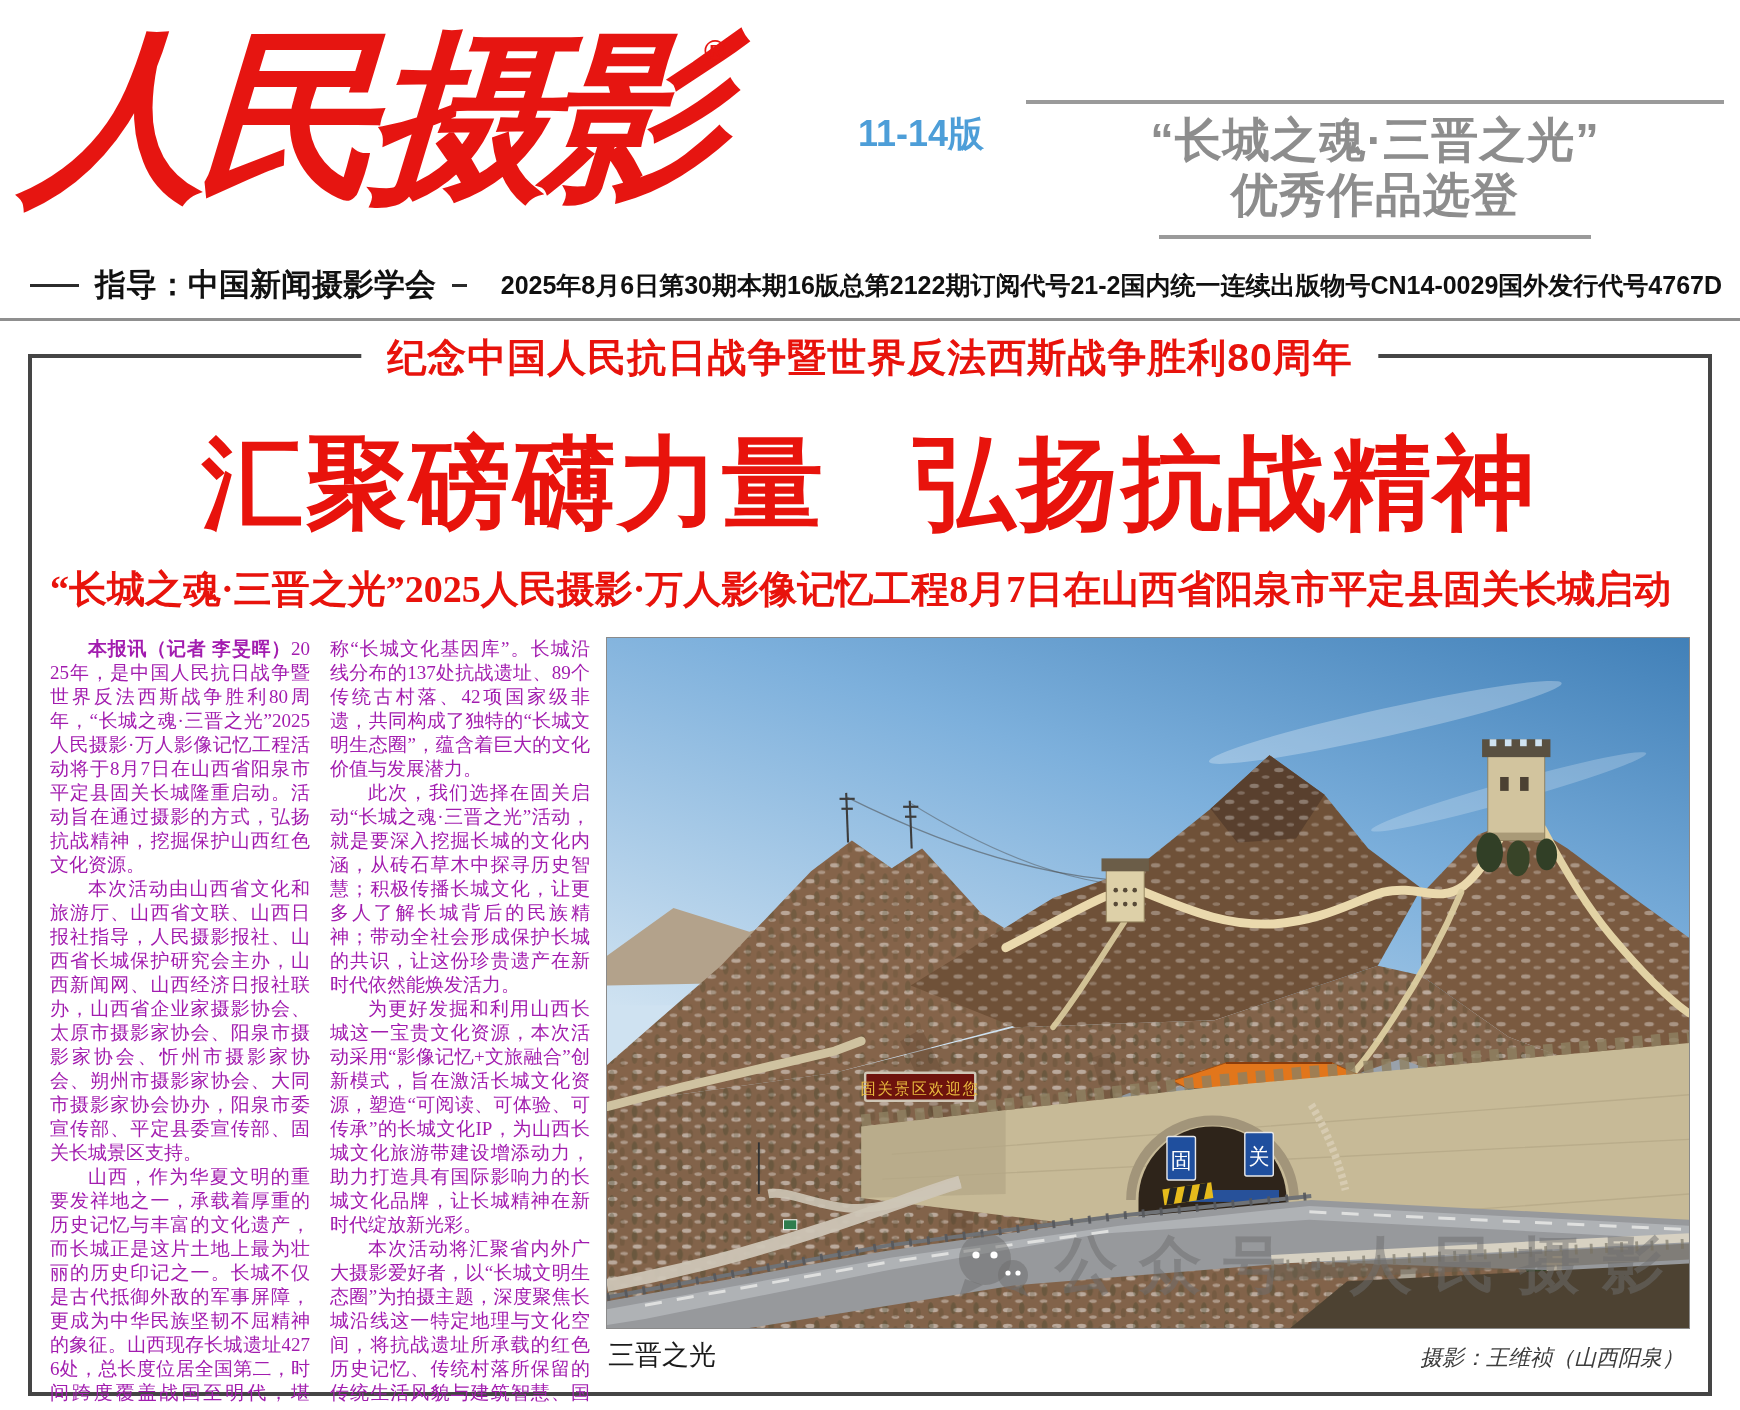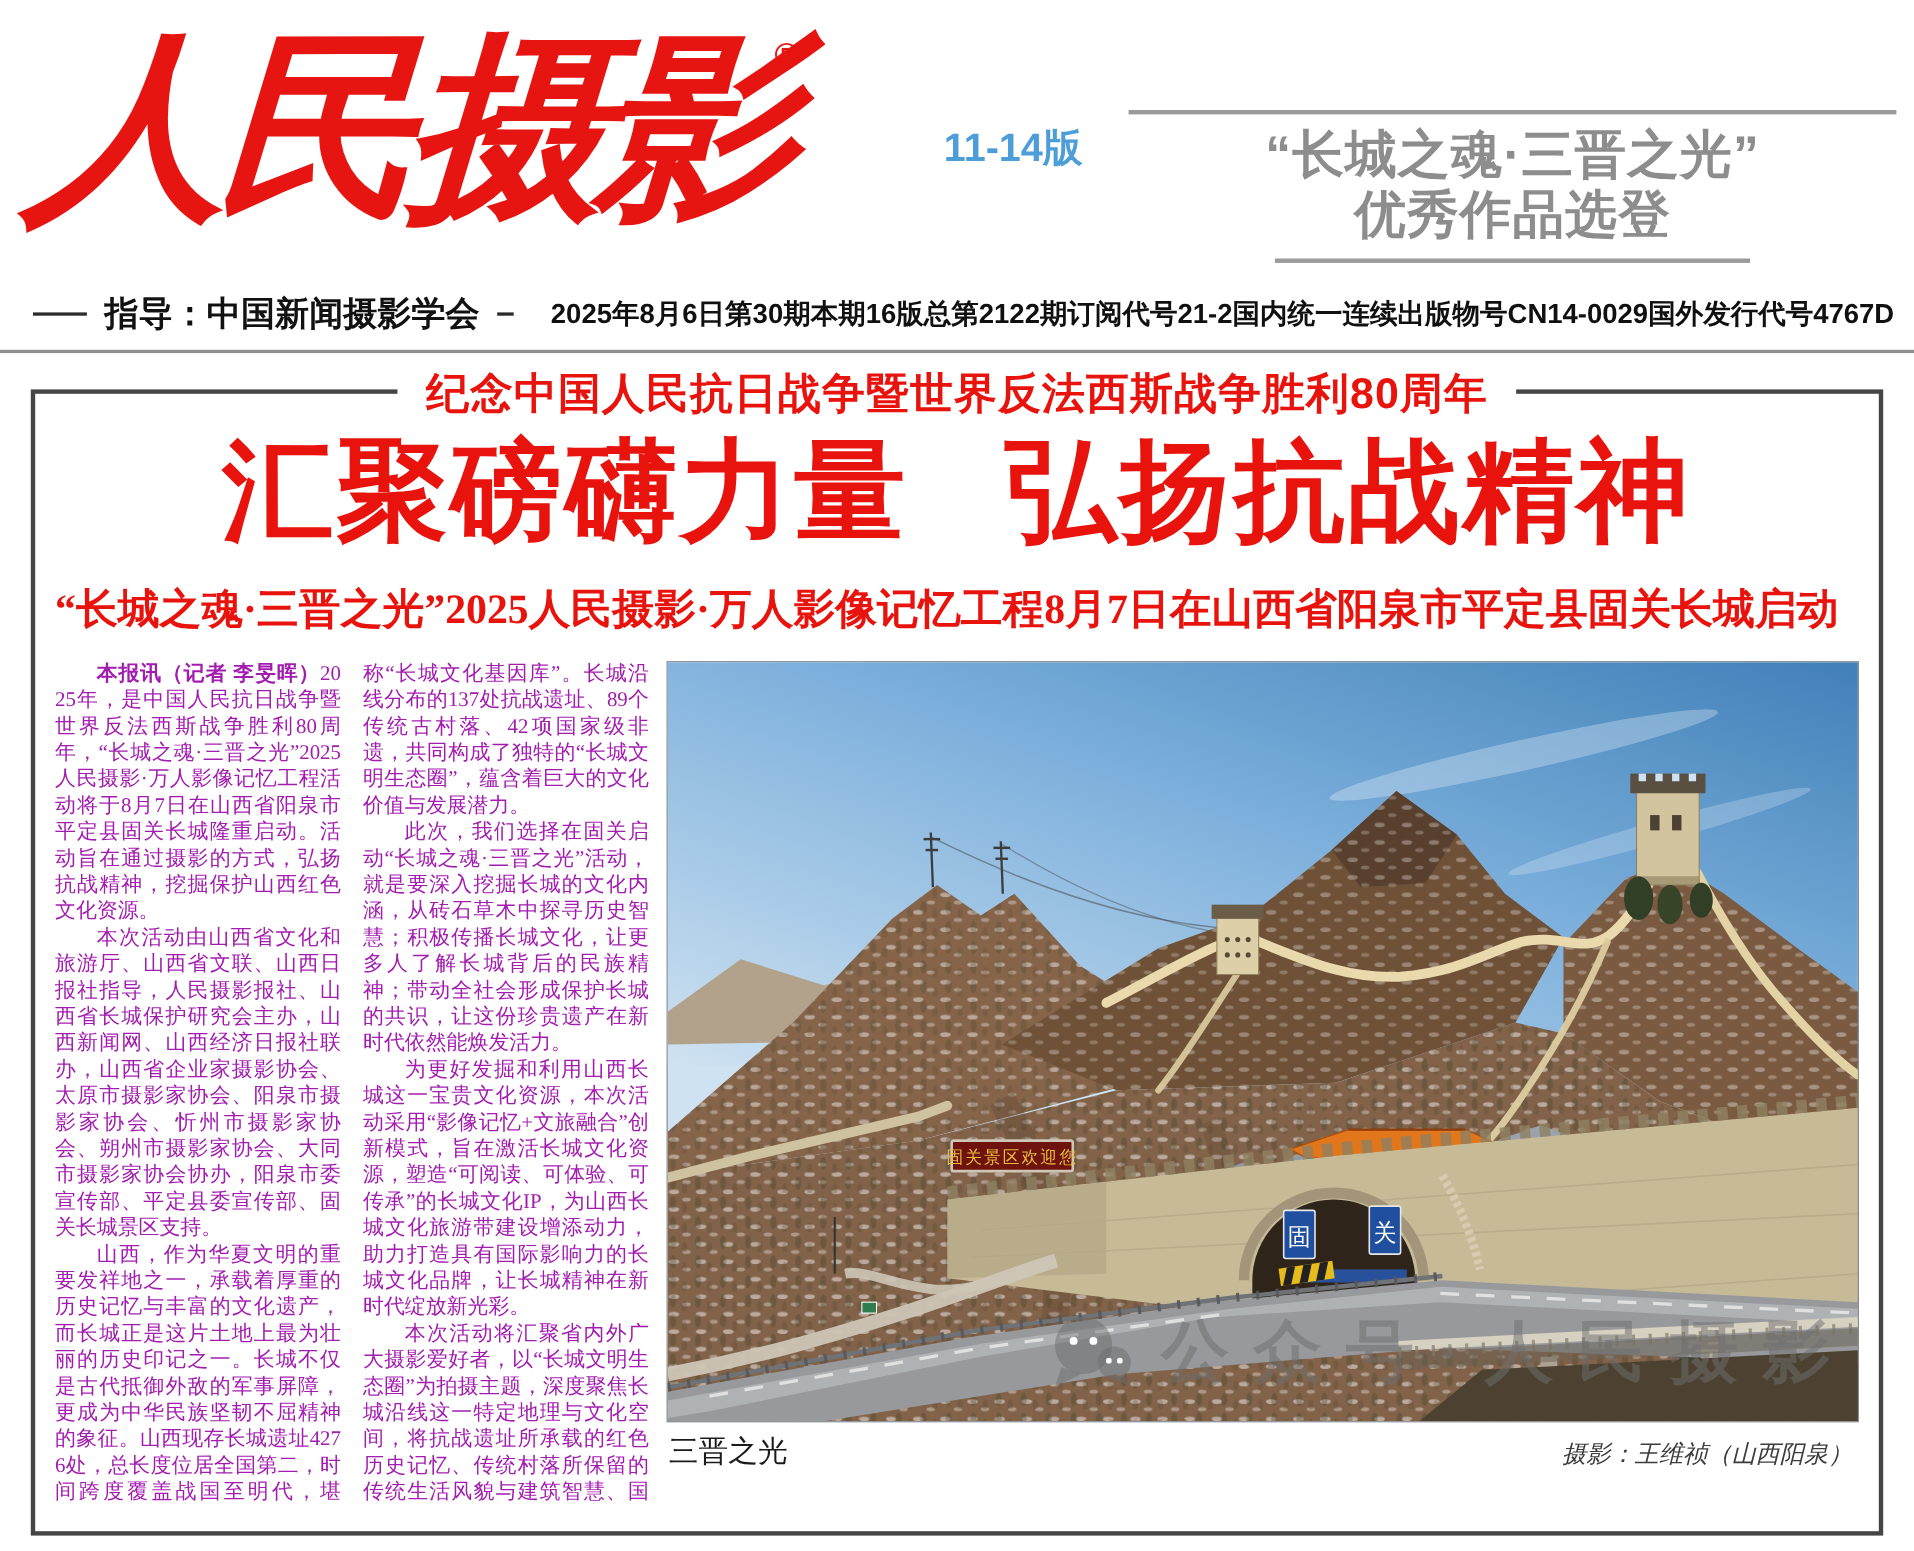--- a/index.html
+++ b/index.html
@@ -23,21 +23,21 @@
   .rule-l{width:200px;margin-right:16px;}
   .rule-r{width:60px;margin-left:16px;}
   .guidance{font-family:"Liberation Serif",serif;font-weight:bold;font-size:31px;color:#111;white-space:nowrap;text-align:right;}
   .issue{flex:1;display:flex;justify-content:space-between;margin-left:34px;font-weight:bold;font-size:25px;color:#101010;white-space:nowrap;}
   .full-rule{position:absolute;left:0;right:0;top:318px;height:3px;background:#8f8f8f;}
 
   
   .article{position:absolute;left:28px;right:28px;top:354px;bottom:14px;border:4px solid #454545;padding:0 18px;background:#fff;}
   .kicker{position:absolute;top:-27px;left:50%;transform:translateX(-50%);background:#fff;
     padding:0 26px;font-size:39px;font-weight:bold;color:#e8130c;white-space:nowrap;letter-spacing:1px;}
-  .headline{margin-top:36px;display:flex;justify-content:center;gap:88px;color:#e8130c;
+  .headline{margin-top:72px;display:flex;justify-content:center;gap:88px;color:#e8130c;
     font-size:101px;font-weight:900;letter-spacing:3px;line-height:1.05;white-space:nowrap;}
   .subheadline{margin-top:28px;text-align:left;font-family:"Liberation Serif",serif;font-weight:bold;
     font-size:38px;color:#e8130c;white-space:nowrap;}
   .content{display:flex;margin-top:22px;}
   .text-cols{width:540px;height:780px;column-count:2;column-gap:20px;column-fill:auto;
     font-family:"Liberation Serif",serif;font-size:19px;line-height:24px;color:#a21caf;
     text-align:justify;overflow:hidden;word-break:break-all;}
   .text-cols p{margin:0;text-indent:2em;}
   .byline{font-weight:bold;}
   .photo-wrap{flex:1;margin-left:16px;position:relative;}

